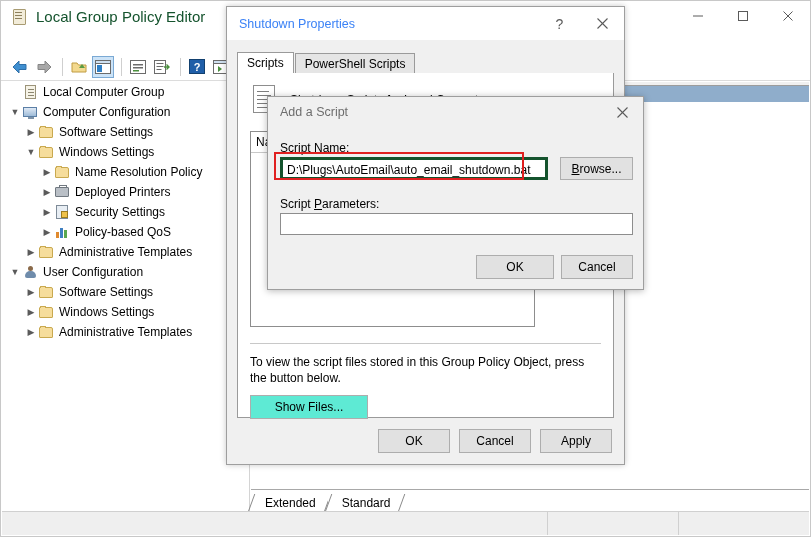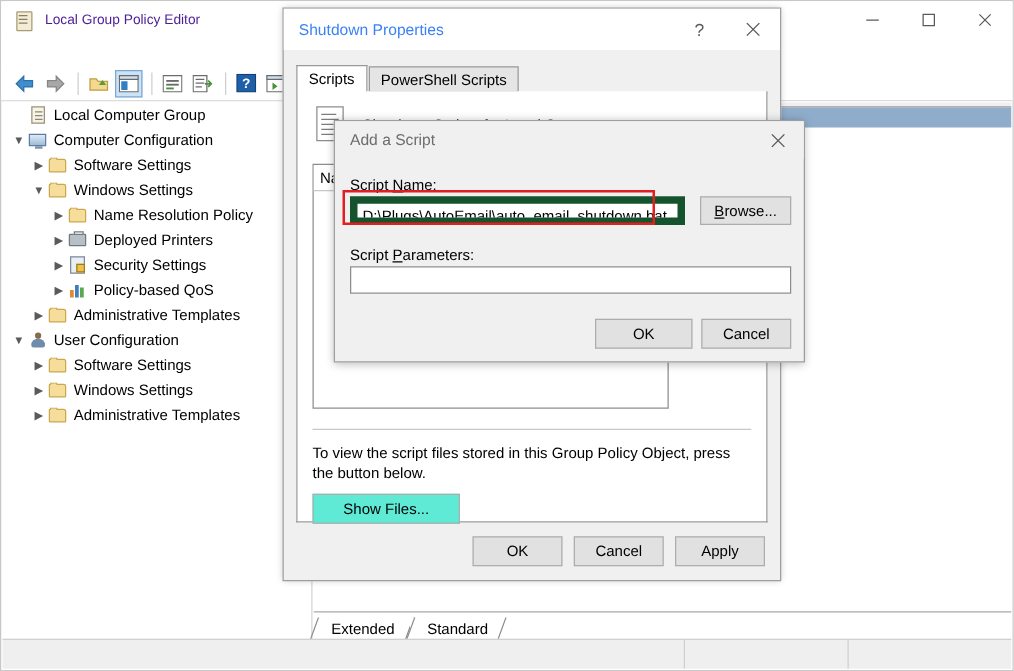--- a/index.html
+++ b/index.html
@@ -51,22 +51,22 @@
     position: absolute;
     left: 4px;
     width: 7px; height: 1px;
     background: #8d7f5c;
   }
   #app-icon .l1 { top: 4px; }
   #app-icon .l2 { top: 7px; }
   #app-icon .l3 { top: 10px; }
   #app-title {
     margin-left: 9px;
-    font-size: 11px;
-    color: #4c1d95;
+    font-size: 15px;
+    color: #14532d;
   }
   .wincontrols {
     position: absolute;
     right: 0; top: 0;
     display: flex;
     height: 30px;
   }
   .wincontrols .wb {
     width: 45px; height: 30px;
     display: flex; align-items: center; justify-content: center;
@@ -568,21 +568,21 @@
     color: #000;
   }
   #lbl-script-name { left: 12px; top: 44px; }
   #lbl-script-params { left: 12px; top: 100px; }
   .und { text-decoration: underline; }
   #script-name-input {
     position: absolute;
     left: 12px; top: 60px;
     width: 268px; height: 23px;
     background: #ffffff;
-    border: 6px solid #14532d;
+    border: 3px solid #14532d;
     box-sizing: border-box;
     font-size: 12px;
     line-height: 21px;
     padding-left: 4px;
     white-space: nowrap;
     overflow: hidden;
   }
   #red-highlight {
     position: absolute;
     left: 6px; top: 55px;

